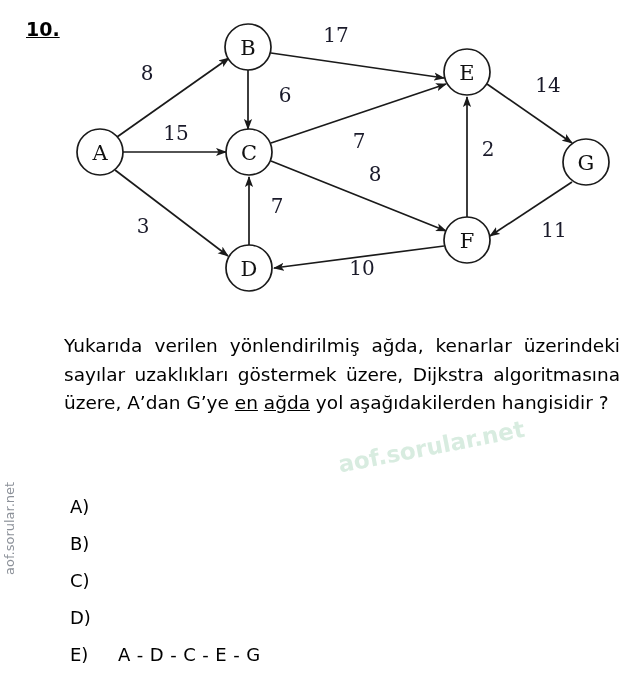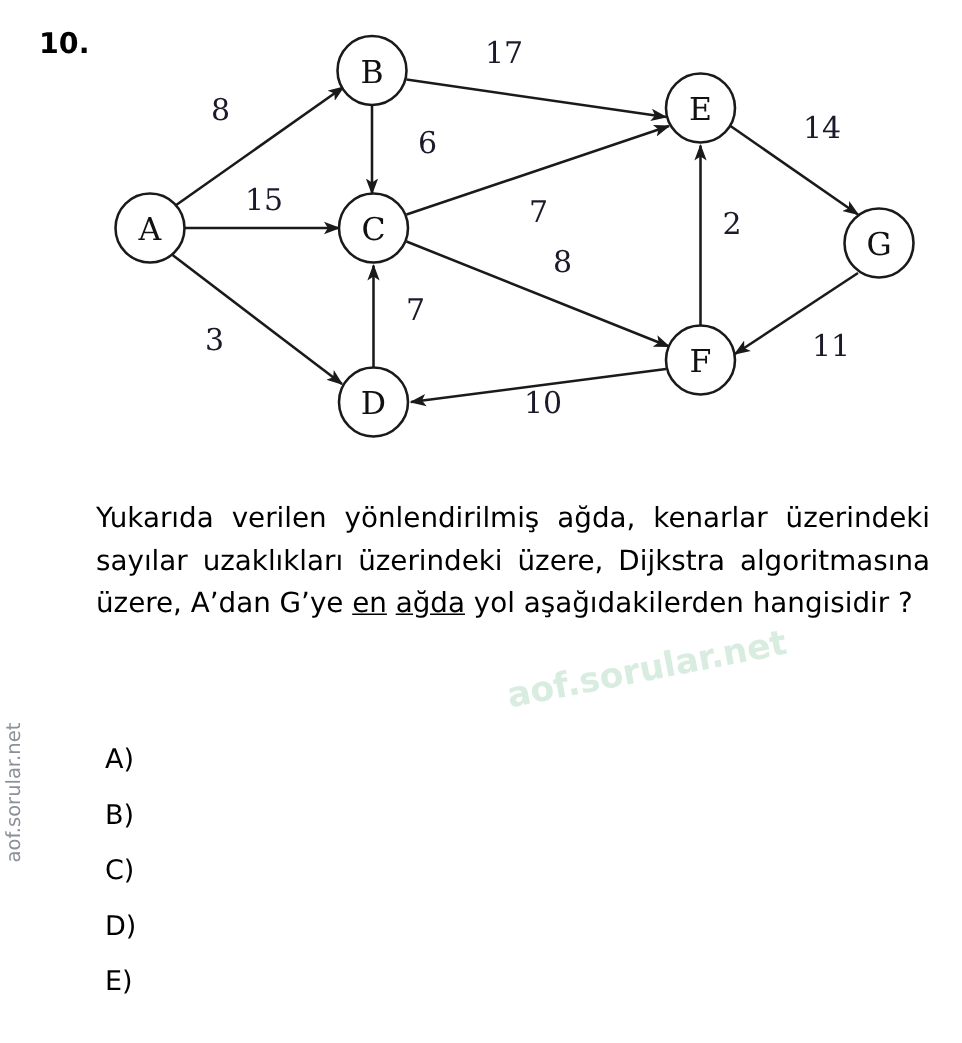--- a/index.html
+++ b/index.html
@@ -18,20 +18,21 @@
 
   #question-number {
     position: absolute;
     left: 26px;
     top: 18px;
     font-family: "DejaVu Sans", sans-serif;
     font-weight: bold;
     font-size: 19px;
     letter-spacing: 0px;
     color: #000;
+    text-decoration: underline;
   }
 
   #graph-figure {
     position: absolute;
     left: 0px;
     top: 0px;
     width: 641px;
     height: 320px;
   }
 
@@ -187,34 +188,35 @@
     <text class="edge-weight" x="359" y="148" text-anchor="middle">7</text>
     <text class="edge-weight" x="375" y="181" text-anchor="middle">8</text>
     <text class="edge-weight" x="277" y="213" text-anchor="middle">7</text>
     <text class="edge-weight" x="548" y="92" text-anchor="middle">14</text>
     <text class="edge-weight" x="488" y="156" text-anchor="middle">2</text>
     <text class="edge-weight" x="362" y="275" text-anchor="middle">10</text>
     <text class="edge-weight" x="554" y="237" text-anchor="middle">11</text>
   </g>
 </svg>
 
-<div id="question-text"><span>Yukarıda verilen yönlendirilmiş ağda,</span> <span>kenarlar üzerindeki sayılar uzaklıkları</span> <span>üzerindeki üzere, Dijkstra algoritmasına</span> <span>üzere, A’dan G’ye </span><span class="u">en</span><span> </span><span class="u">ağda</span><span> yol aşağıdakilerden</span> <span>hangisidir ?</span></div>
+<div id="question-text"><span>Yukarıda verilen yönlendirilmiş ağda,</span> <span>kenarlar üzerindeki sayılar uzaklıkları</span> <span>göstermek üzere, Dijkstra algoritmasına</span> <span>üzere, A’dan G’ye </span><span class="u">en</span><span> </span><span class="u">ağda</span><span> yol aşağıdakilerden</span> <span>hangisidir ?</span></div>
 
 <div id="options">
   <div class="option-row">
     <span class="option-letter">A)</span>
   </div>
   <div class="option-row">
     <span class="option-letter">B)</span>
   </div>
   <div class="option-row">
     <span class="option-letter">C)</span>
   </div>
   <div class="option-row">
     <span class="option-letter">D)</span>
   </div>
   <div class="option-row">
     <span class="option-letter">E)</span>
+    <span class="option-text">A - D - C - E - G</span>
   </div>
 </div>
 
 <div id="watermark-diagonal">aof.sorular.net</div>
 <div id="watermark-vertical">aof.sorular.net</div>
 
 </body></html>

